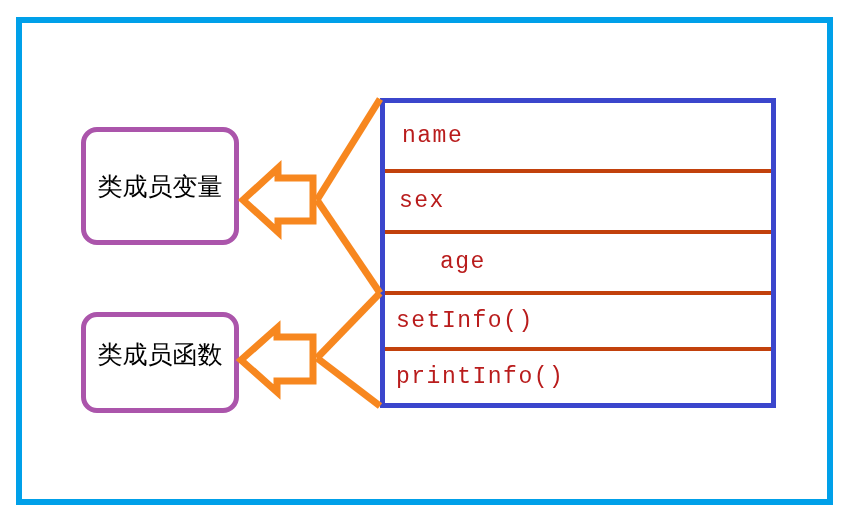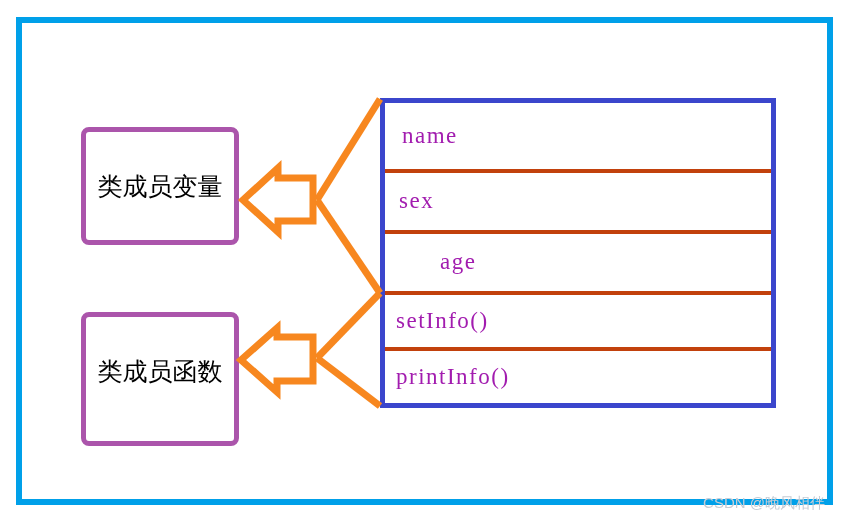--- a/index.html
+++ b/index.html
@@ -29,21 +29,21 @@
     box-sizing: border-box;
     border: 6px solid #00a0e9;
     background: #ffffff;
   }
 
   
   .concept-box {
     position: absolute;
     box-sizing: border-box;
     border: 5px solid #ab55ab;
-    border-radius: 8px;
+    border-radius: 16px;
     background: #ffffff;
     display: flex;
     align-items: center;
     justify-content: center;
   }
   .concept-label {
     font-family: "Liberation Sans", "DejaVu Sans", sans-serif;
     font-size: 25px;
     font-weight: 400;
     color: #000000;
@@ -54,21 +54,21 @@
   #box-variables {
     left: 81px;
     top: 127px;
     width: 158px;
     height: 118px;
   }
   #box-functions {
     left: 81px;
     top: 312px;
     width: 158px;
-    height: 134px;
+    height: 101px;
   }
   #box-functions .concept-label {
     position: relative;
     top: -8px;
   }
 
   
   #member-table {
     position: absolute;
     left: 380px;
@@ -85,23 +85,23 @@
     box-sizing: border-box;
     display: flex;
     align-items: center;
     background: #ffffff;
     position: relative;
   }
   .member-row + .member-row {
     border-top: 4px solid #c2410c;
   }
   .member-text {
-    font-family: Liberation Serif, serif;
+    font-family: Liberation Mono, monospace;
     font-size: 23px;
-    color: #a21caf;
+    color: #b91c1c;
     white-space: nowrap;
     letter-spacing: 1.5px;
   }
   #row-name   { height: 68px; }
   #row-sex    { height: 63px; }
   #row-age    { height: 63px; }
   #row-print  { height: 58px; }
   #row-set    { height: 58px; }
 
   #row-name  .member-text { padding-left: 17px; }
@@ -189,15 +189,14 @@
     <path d="M 313 337
              L 277 337
              L 277 328
              L 241 360
              L 277 392
              L 277 381
              L 313 381
              Z" fill="none" stroke="#f7871f" stroke-width="7" stroke-linejoin="miter"></path>
   </svg>
 
-  <div id="watermark">CSDN @晚风相伴</div>
 
 </div>
 
 </body></html>

